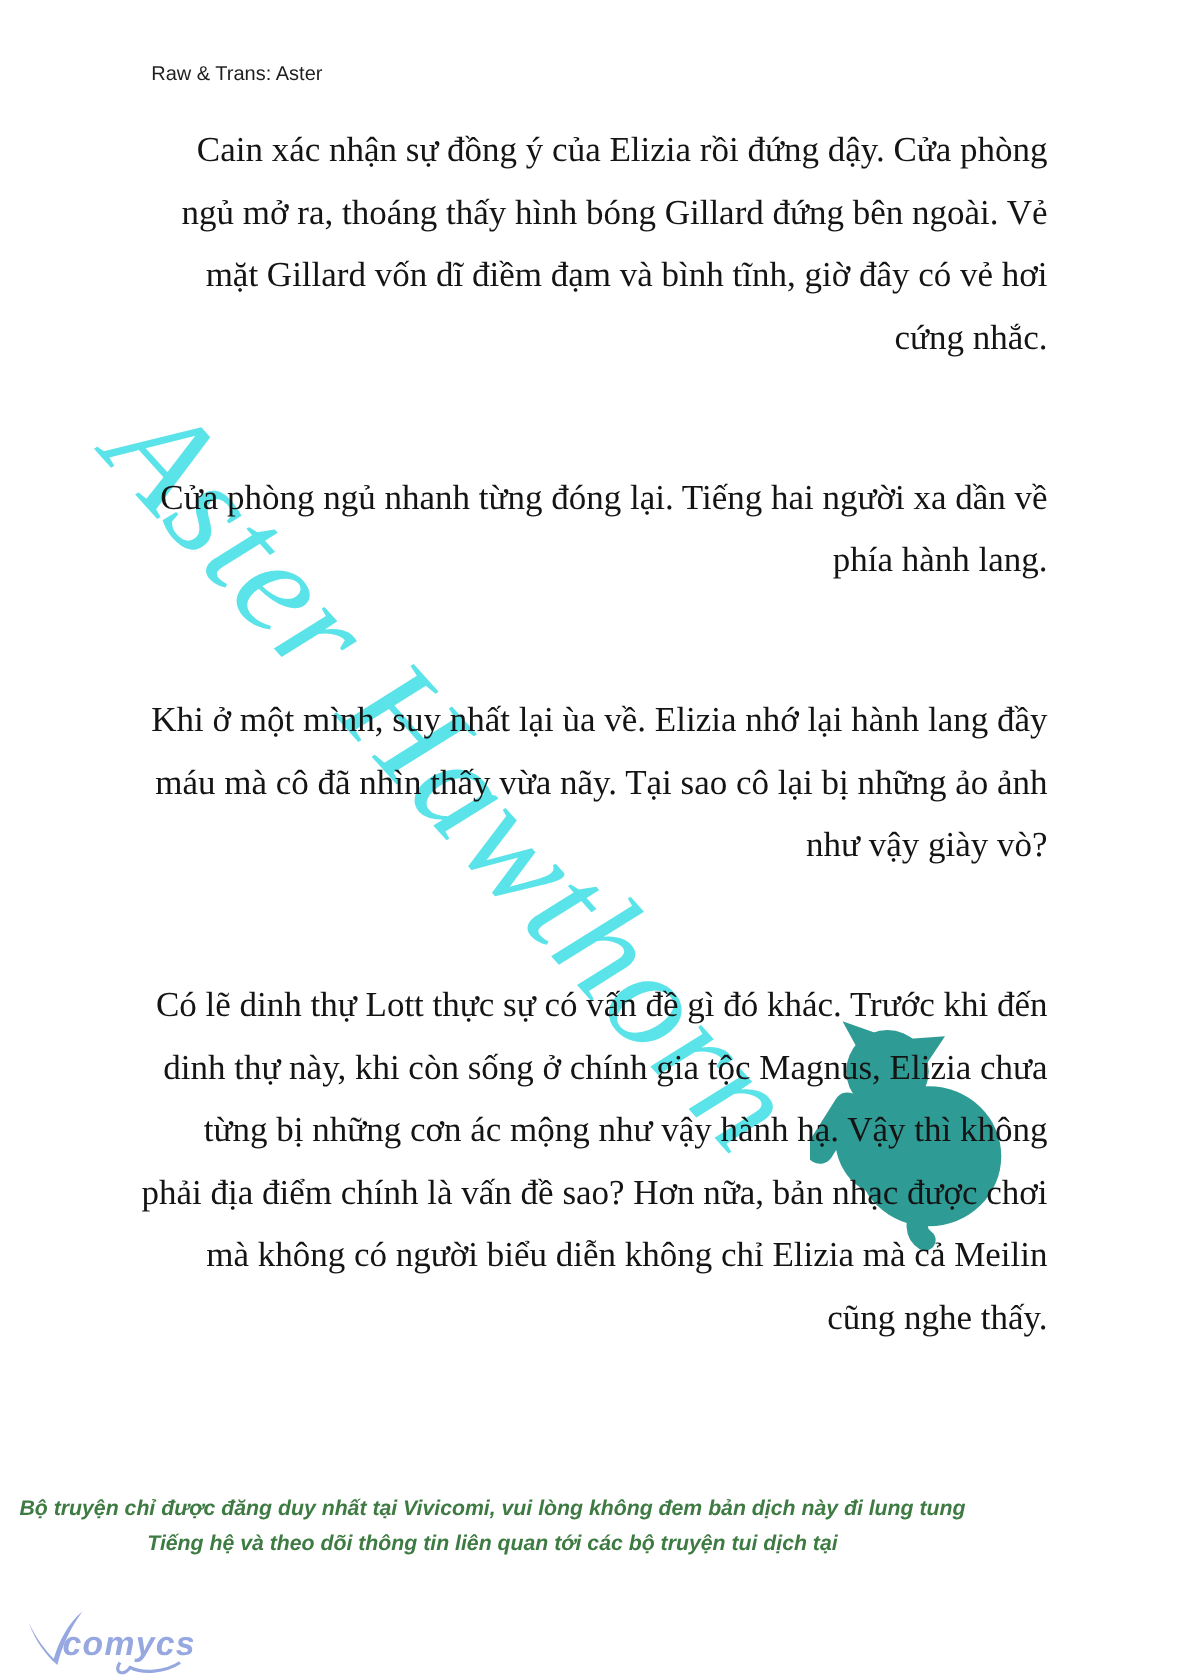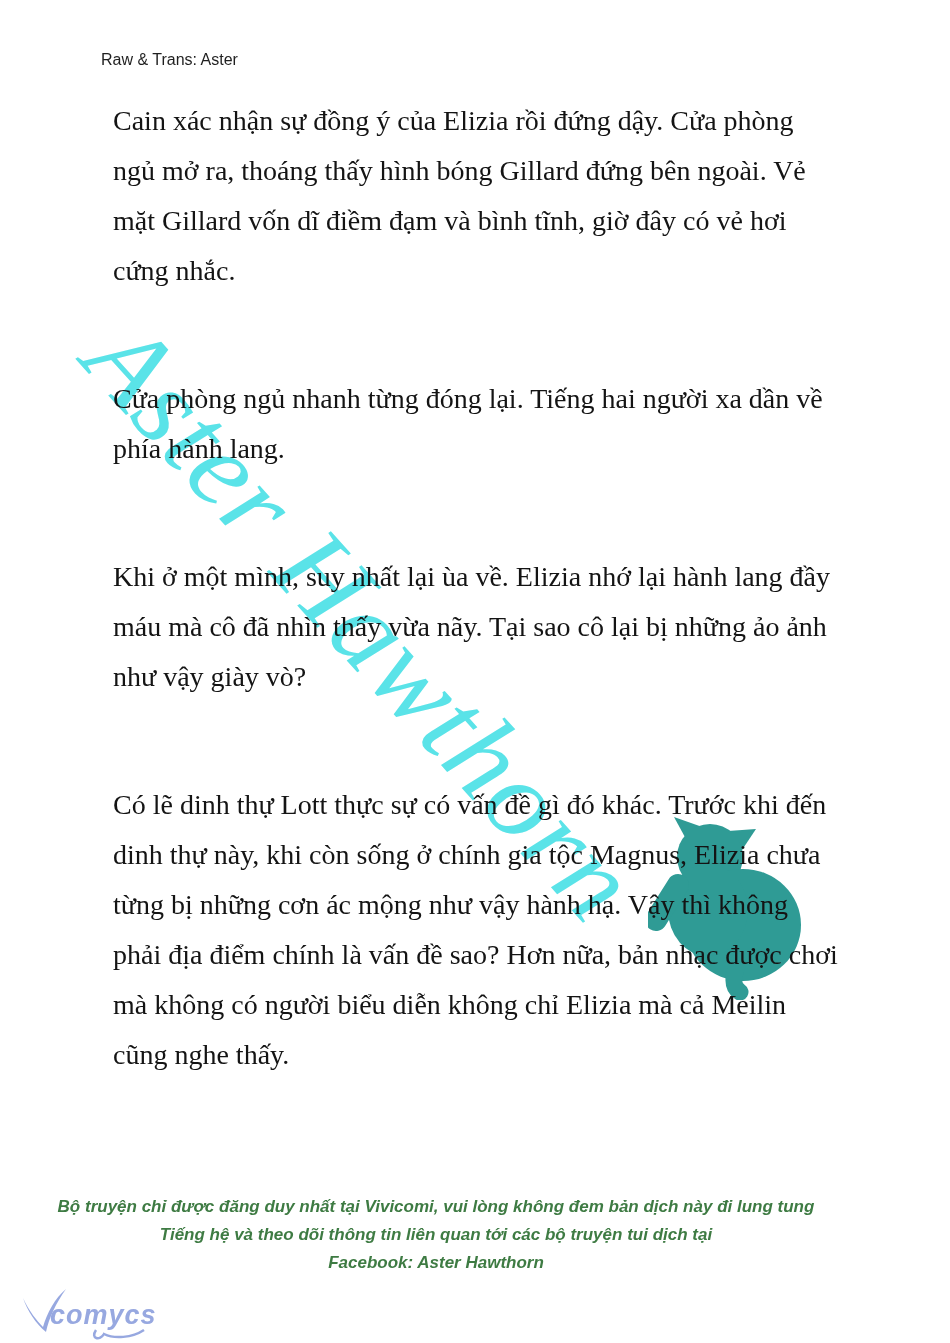--- a/index.html
+++ b/index.html
@@ -4,21 +4,21 @@
 <style>
   html,body{margin:0;padding:0;background:#ffffff;}
   .page{
     position:relative;
     width:950px;height:1343px;
     background:#ffffff;
     overflow:hidden;
     font-family:"Liberation Serif", serif;
   }
   .credit-header{
-    position:absolute;left:101px;top:51px;
+    position:absolute;left:121px;top:51px;
     font-family:"Liberation Sans", sans-serif;
     font-size:16px;color:#1f1f1f;z-index:2;
   }
   .watermark{
     position:absolute;left:150px;top:300px;
     transform:rotate(48deg);
     transform-origin:0 0;
     font-family:"Liberation Serif", serif;
     font-style:italic;
     font-size:114px;
@@ -28,29 +28,28 @@
     z-index:0;
     line-height:1;
   }
   .mascot{
     position:absolute;left:648px;top:815px;z-index:0;
   }
   .body-text{
     position:absolute;left:113px;top:96px;width:725px;z-index:1;
     font-size:28px;line-height:50px;color:#141414;
   }
-  .body-text p{margin:0 0 78px 0;padding:0;}
+  .body-text p{margin:0 0 78px 0;padding:0;text-align:right;}
   .footer{
     position:absolute;left:0;top:1193px;width:788px;z-index:1;
     text-align:center;
     font-family:"Liberation Sans", sans-serif;
     font-weight:bold;font-style:italic;
     font-size:17px;line-height:28px;
     color:#3e7b43;
-    margin-left:42px;
   }
   .logo{
     position:absolute;left:18px;top:1286px;z-index:1;
   }
 </style>
 </head>
 <body>
 
 <div class="page">
 
@@ -78,21 +77,20 @@
   <div class="body-text">
     <p>Cain xác nhận sự đồng ý của Elizia rồi đứng dậy. Cửa phòng ngủ mở ra, thoáng thấy hình bóng Gillard đứng bên ngoài. Vẻ mặt Gillard vốn dĩ điềm đạm và bình tĩnh, giờ đây có vẻ hơi cứng nhắc.</p>
     <p>Cửa phòng ngủ nhanh từng đóng lại. Tiếng hai người xa dần về phía hành lang.</p>
     <p>Khi ở một mình, suy nhất lại ùa về. Elizia nhớ lại hành lang đầy máu mà cô đã nhìn thấy vừa nãy. Tại sao cô lại bị những ảo ảnh như vậy giày vò?</p>
     <p>Có lẽ dinh thự Lott thực sự có vấn đề gì đó khác. Trước khi đến dinh thự này, khi còn sống ở chính gia tộc Magnus, Elizia chưa từng bị những cơn ác mộng như vậy hành hạ. Vậy thì không phải địa điểm chính là vấn đề sao? Hơn nữa, bản nhạc được chơi mà không có người biểu diễn không chỉ Elizia mà cả Meilin cũng nghe thấy.</p>
   </div>
 
   <div class="footer">
     <div>Bộ truyện chỉ được đăng duy nhất tại Vivicomi, vui lòng không đem bản dịch này đi lung tung</div>
     <div>Tiếng hệ và theo dõi thông tin liên quan tới các bộ truyện tui dịch tại</div>
-    <div>Facebook: Aster Hawthorn</div>
   </div>
 
   <svg class="logo" width="145" height="54" viewBox="0 0 145 54">
 
     <path d="M5 12 C11 25 19 35 25 41 C29 27 37 12 48 3 C38 17 31 32 28 46 C18 38 9 24 5 12 Z" fill="#97a8e0"></path>
 
     <text x="32" y="38" font-family="Liberation Sans, sans-serif" font-style="italic" font-weight="bold" font-size="27" fill="#97a8e0" letter-spacing="1">comycs</text>
 
     <path d="M78 44 C72 53 82 55 86 48 C96 53 114 52 126 44" fill="none" stroke="#97a8e0" stroke-width="2.5"></path>
   </svg>

